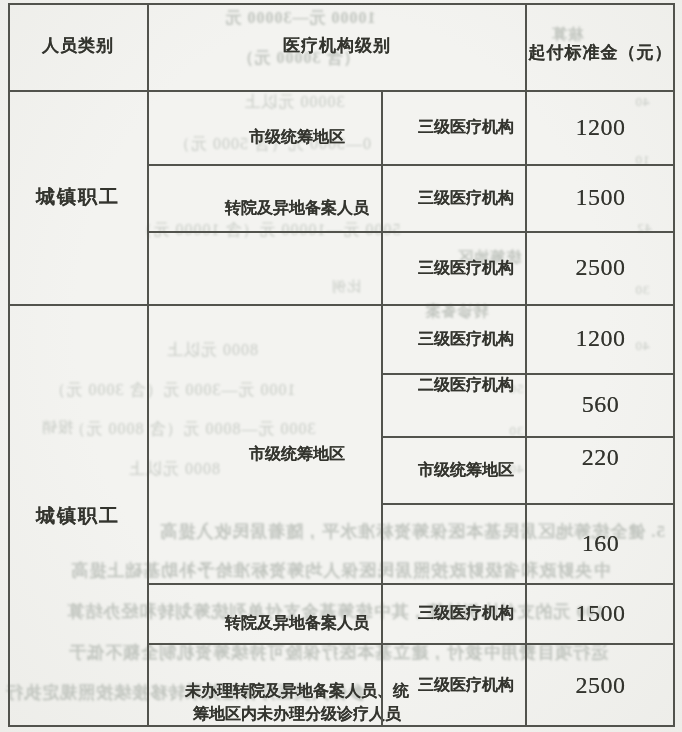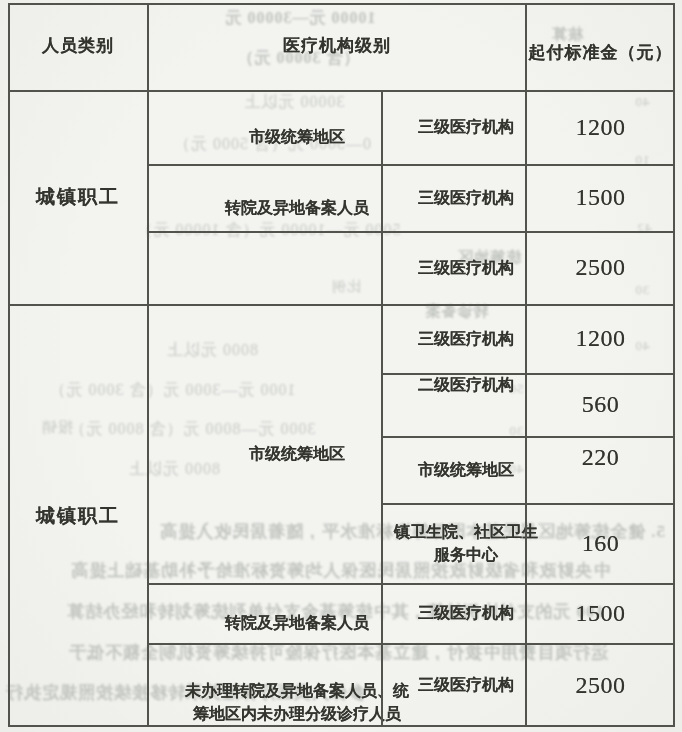--- a/index.html
+++ b/index.html
@@ -90,21 +90,20 @@
 
   <div class="cell fac" style="left:382px;top:304px;width:144px;height:69px">三级医疗机构</div>
   <div class="cell amt" style="left:526px;top:304px;width:149px;height:69px">1200</div>
 
   <div class="cell fac" style="left:382px;top:353px;width:144px;height:63px">二级医疗机构</div>
   <div class="cell amt" style="left:526px;top:373px;width:149px;height:63px">560</div>
 
   <div class="cell fac" style="left:382px;top:436px;width:144px;height:67px">市级统筹地区</div>
   <div class="cell amt" style="left:526px;top:424px;width:149px;height:67px">220</div>
 
-  <div class="cell fac" style="left:382px;top:503px;width:144px;height:80px">镇卫生院、社区卫生服务中心</div>
   <div class="cell amt" style="left:526px;top:503px;width:149px;height:80px">160</div>
 
   <div class="cell grp" style="left:148px;top:583px;width:234px;height:60px">转院及异地备案人员</div>
   <div class="cell fac" style="left:382px;top:583px;width:144px;height:60px">三级医疗机构</div>
   <div class="cell amt" style="left:526px;top:583px;width:149px;height:60px">1500</div>
 
   <div class="cell grp" style="left:150px;top:643px;width:230px;height:98px">未办理转院及异地备案人员、统筹地区内未办理分级诊疗人员</div>
   <div class="cell fac" style="left:382px;top:643px;width:144px;height:84px">三级医疗机构</div>
   <div class="cell amt" style="left:526px;top:643px;width:149px;height:84px">2500</div>
 

